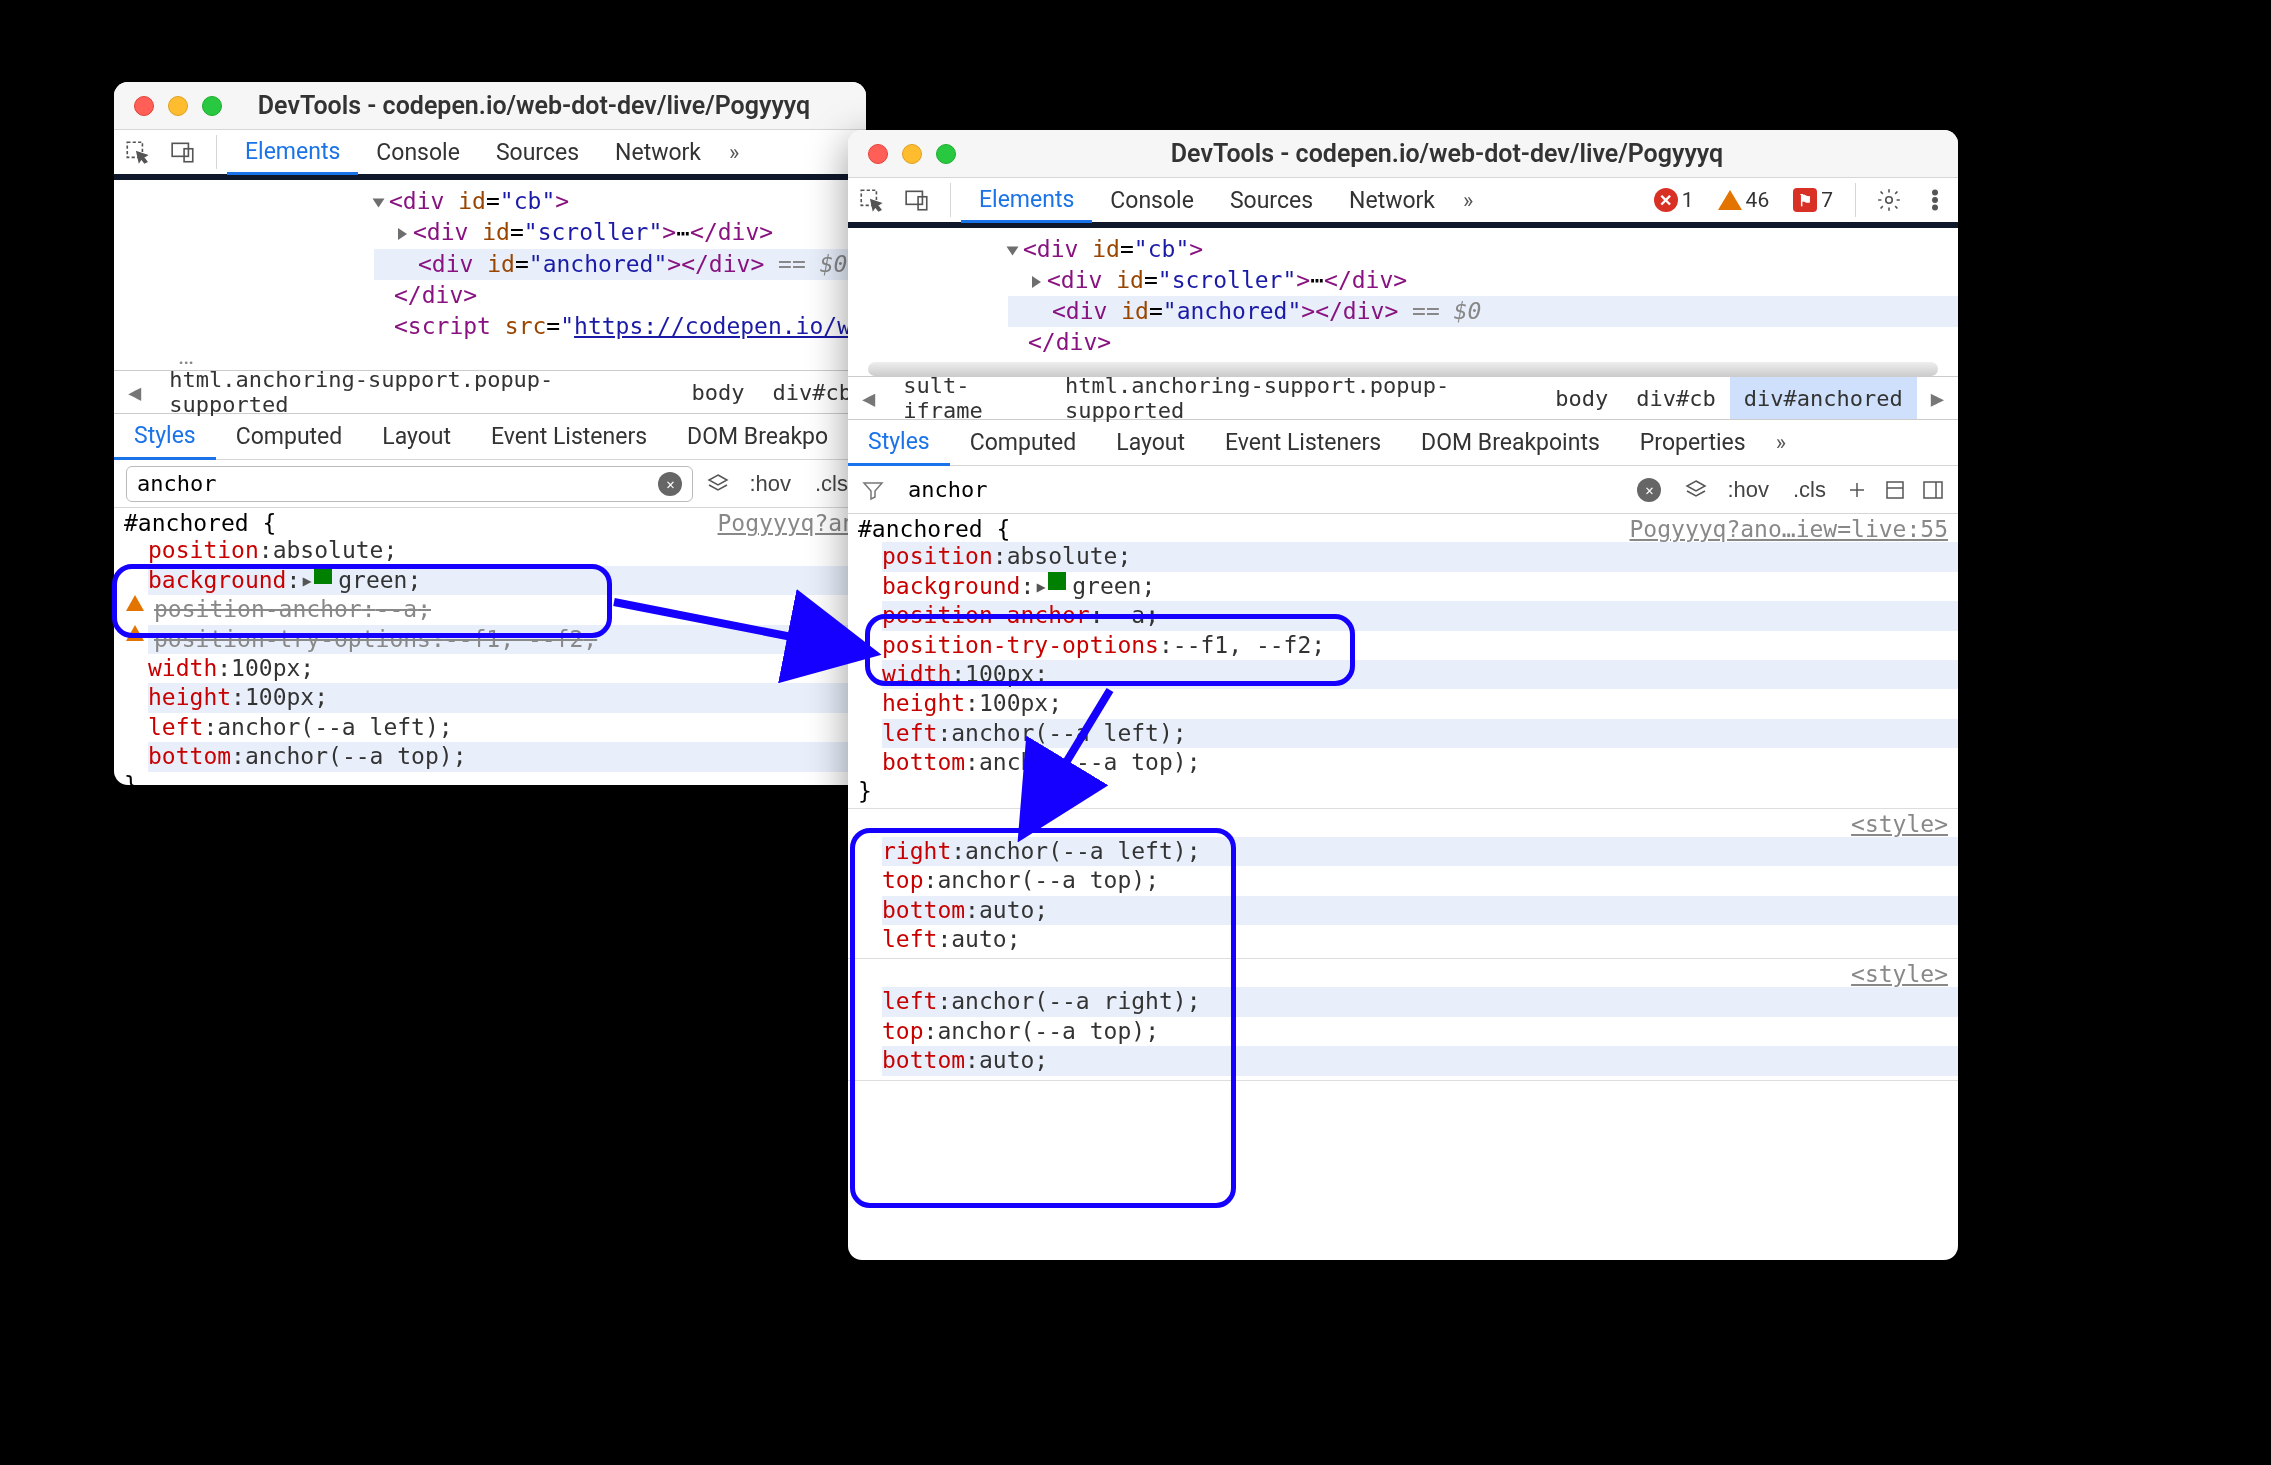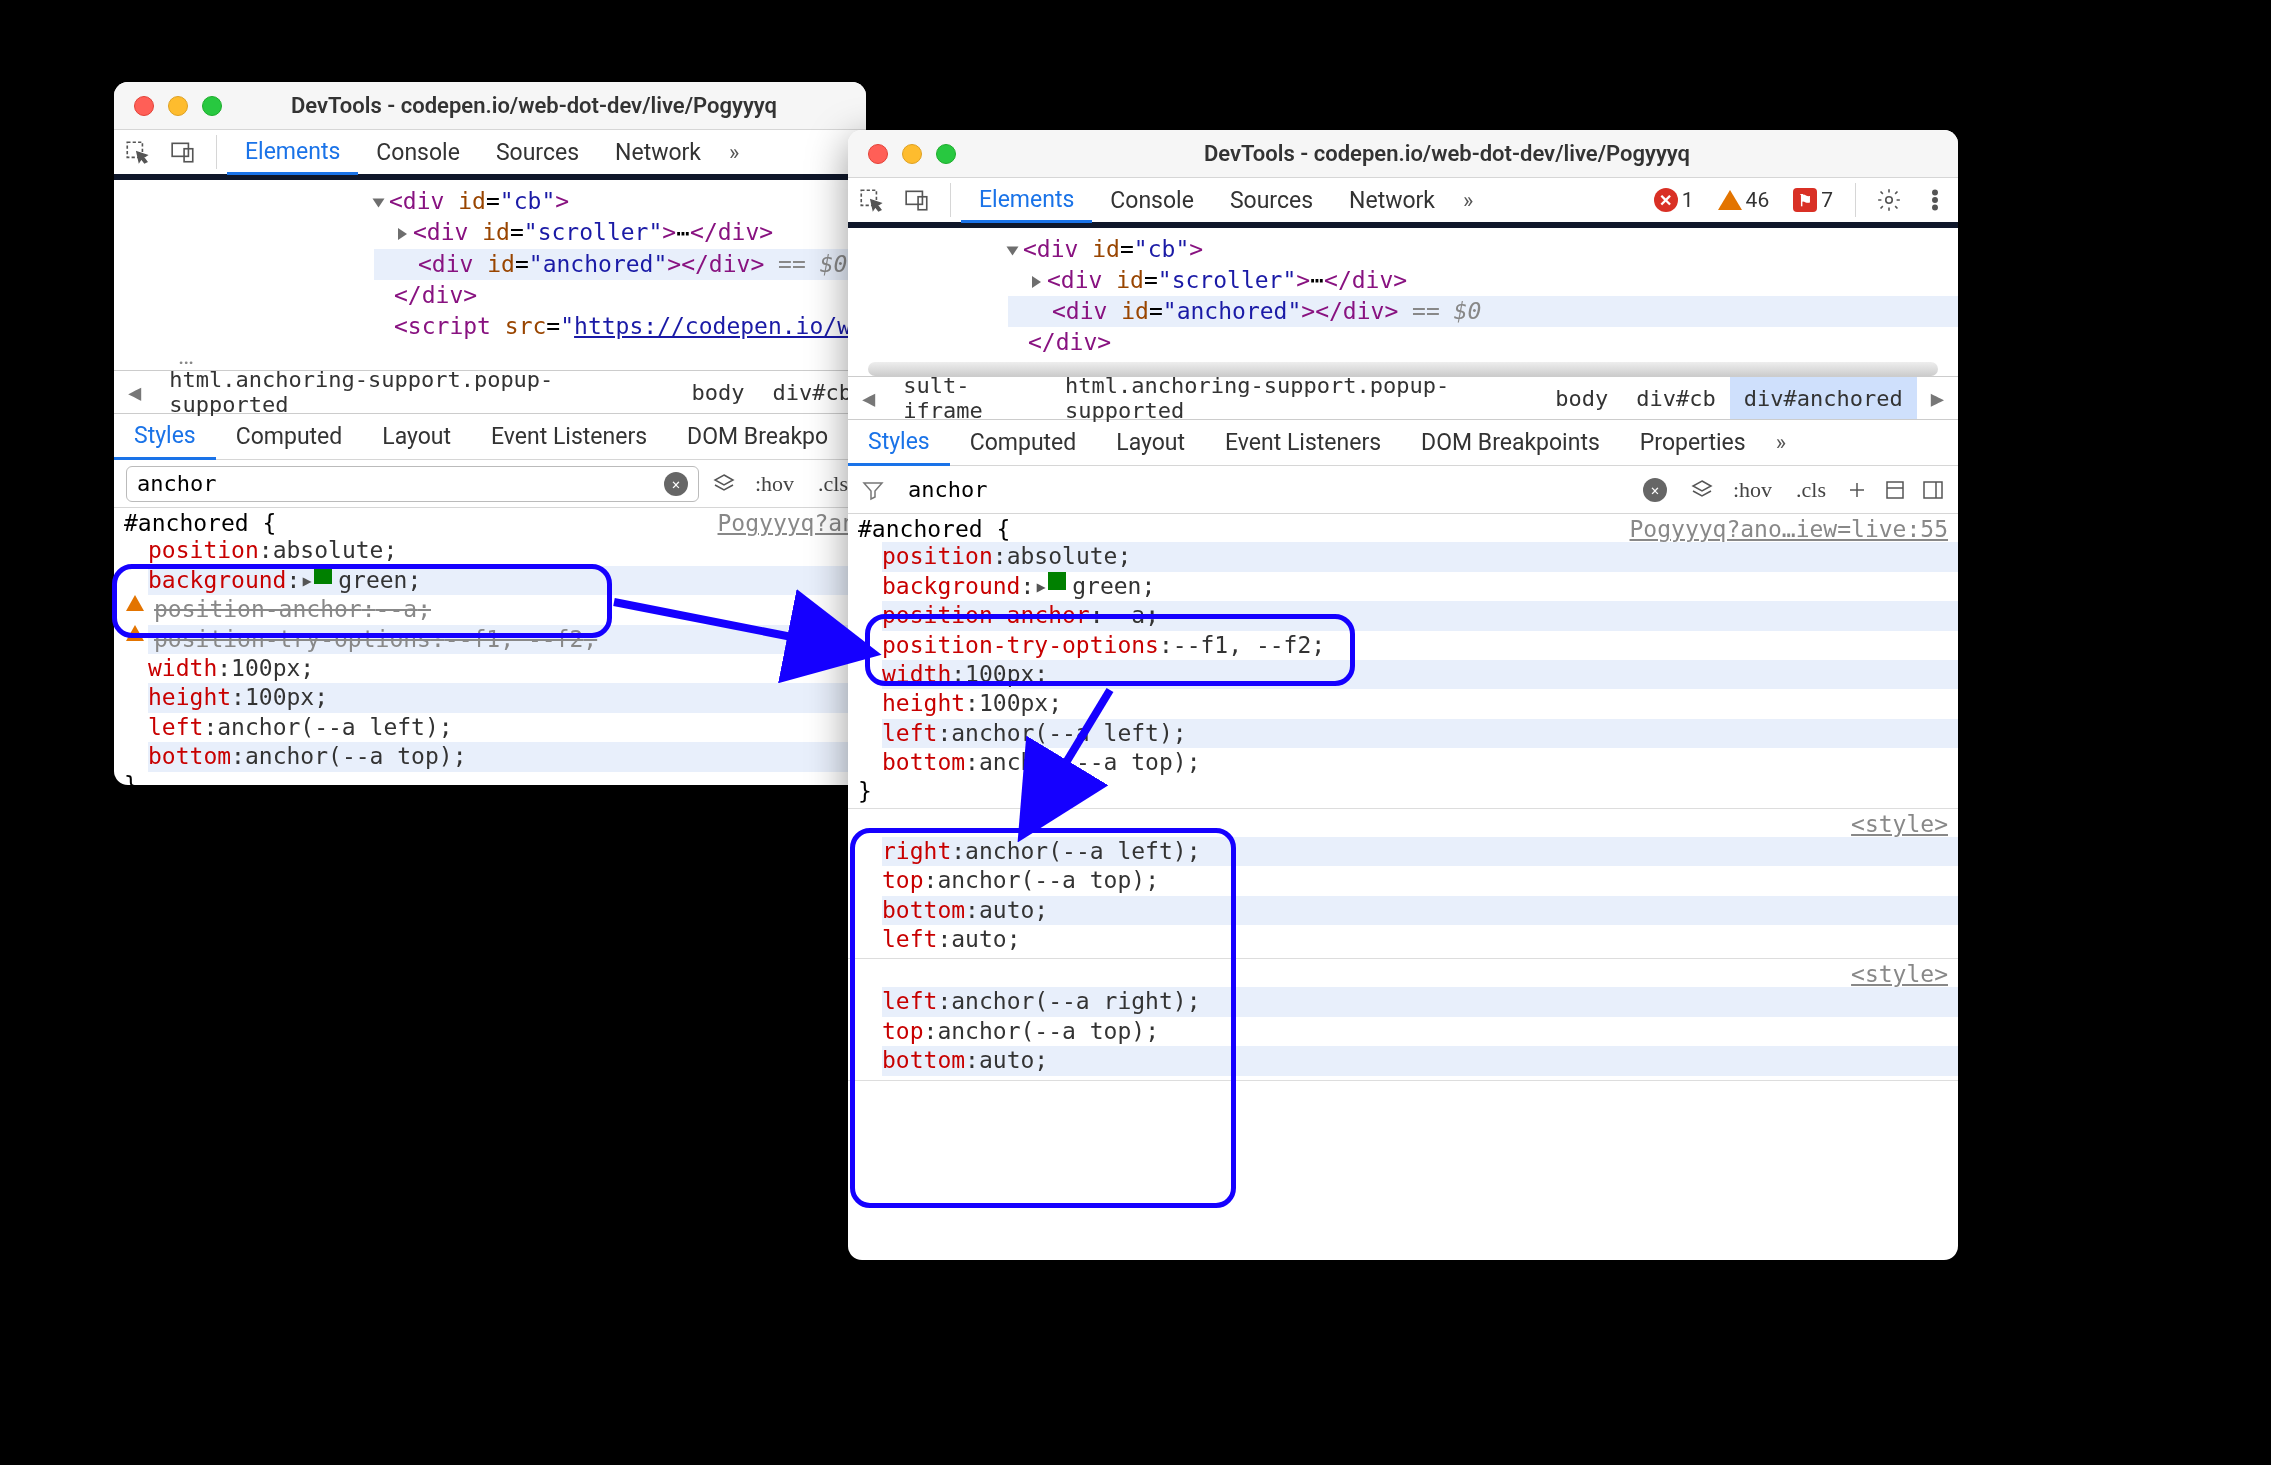--- a/index.html
+++ b/index.html
@@ -5,21 +5,21 @@
   * { box-sizing: border-box; }
   html, body { margin: 0; padding: 0; font-family: -apple-system, BlinkMacSystemFont, "Segoe UI", Roboto, sans-serif; }
   body { width: 2271px; height: 1465px; background: #000; position: relative; overflow: hidden; }
   .window { position: absolute; background: #fff; border-radius: 14px; overflow: hidden; box-shadow: 0 10px 40px rgba(0,0,0,.4); }
   .titlebar { height: 48px; display: flex; align-items: center; padding: 0 20px; background: #f6f6f6; border-bottom: 1px solid #d6d6d6; }
   .traffic { display: flex; gap: 14px; }
   .traffic .dot { width: 20px; height: 20px; border-radius: 50%; }
   .dot-r { background: #ff5f57; border: 1px solid #e24238; }
   .dot-y { background: #febc2e; border: 1px solid #dea123; }
   .dot-g { background: #28c840; border: 1px solid #1dad2c; }
-  .title { flex: 1; text-align: center; font-weight: 600; color: #333; font-size: 22px; }
+  .title { flex: 1; text-align: center; font-weight: 600; color: #333; font-size: 25px; }
   .toolbar { height: 50px; display: flex; align-items: center; border-bottom: 6px solid #0f172a; font-size: 23px; color: #333; }
   .tb-icon { width: 30px; height: 30px; margin: 0 8px; display: flex; align-items: center; justify-content: center; }
   .tb-icon svg { width: 26px; height: 26px; stroke: #555; fill: none; stroke-width: 1.5; }
   .tb-sep { width: 1px; height: 34px; background: #d6d6d6; margin: 0 10px; }
   .tab { padding: 0 18px; height: 100%; display: flex; align-items: center; cursor: pointer; }
   .tab.active { color: #1a73e8; border-bottom: 3px solid #1a73e8; margin-bottom: -1px; }
   .chev { font-size: 22px; color: #555; padding: 0 10px; }
   .err-block { display: flex; align-items: center; gap: 4px; padding: 0 12px; font-size: 21px; }
   .icn-circ { display: inline-flex; width: 24px; height: 24px; border-radius: 50%; align-items: center; justify-content: center; color: #fff; font-weight: 700; font-size: 16px; }
   .icn-tri { display:inline-block; width:0;height:0;border-left:12px solid transparent;border-right:12px solid transparent;border-bottom:20px solid #e37400;}
@@ -35,21 +35,21 @@
   .crumbs { display:flex; align-items:center; height:44px; border-top:1px solid #ccc; border-bottom:1px solid #ccc; font-size:22px; font-family: ui-monospace, Menlo, monospace; color:#333; }
   .crumb-chev { padding:0 14px; color:#777; }
   .crumb { padding:0 14px; height:100%; display:flex; align-items:center; cursor:pointer; }
   .crumb.sel { background:#cfe0fc; }
   .subtabs { display:flex; align-items:center; height:46px; border-bottom:1px solid #d6d6d6; font-size:23px; color:#333; }
   .subtabs .tab { padding:0 20px; }
   .filter-row { display:flex; align-items:center; height:48px; border-bottom:1px solid #d6d6d6; padding:0 12px; gap:12px; font-size:22px;}
   .filter-box { flex:1; display:flex; align-items:center; border:1px solid #bbb; border-radius:6px; height:36px; padding:0 10px; font-family: ui-monospace, Menlo, monospace;}
   .filter-box.naked { border:none; }
   .filter-x { width:24px; height:24px; border-radius:50%; background:#666; color:#fff; display:flex; align-items:center; justify-content:center; font-size:14px;}
-  .mini-btn { font-family: Liberation Serif, serif; color:#444; padding:0 6px;}
+  .mini-btn { font-family: Liberation Sans, sans-serif; color:#444; padding:0 6px;}
   .mini-ic { width:26px; height:26px; display:flex; align-items:center; justify-content:center;}
   .mini-ic svg { width:24px;height:24px;stroke:#555;fill:none;stroke-width:1.5;}
   .styles { font-family: ui-monospace, Menlo, monospace; font-size:23px; }
   .styles .hdr { display:flex; justify-content:space-between; padding:2px 10px 0 10px; }
   .src-link { color:#888; text-decoration:underline; }
   .decl { padding-left:34px; line-height:1.28; }
   .decl .row { display:flex; }
   .decl .row.alt { background:#e8effb; }
   .prop { color:#c80000; } .val { color:#333; } .punc{ color:#333;}
   .strike { text-decoration: line-through; color:#888; }

